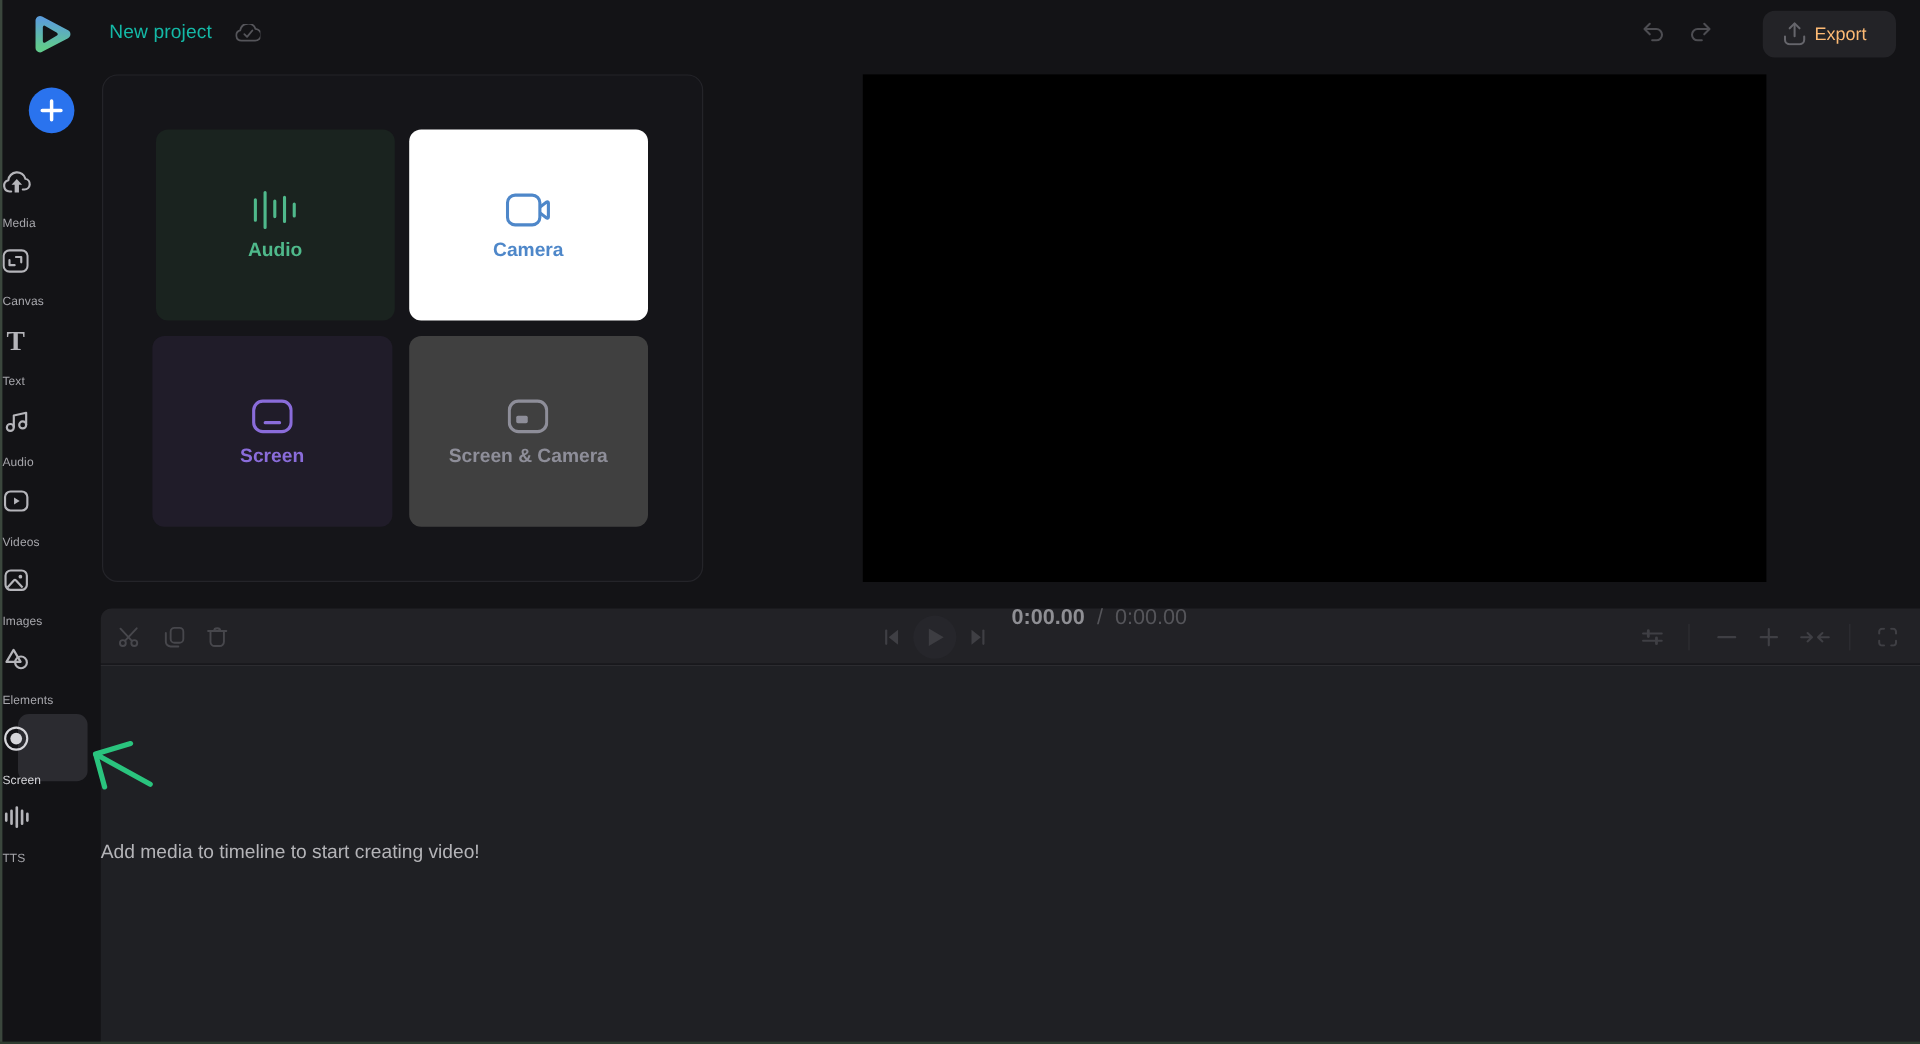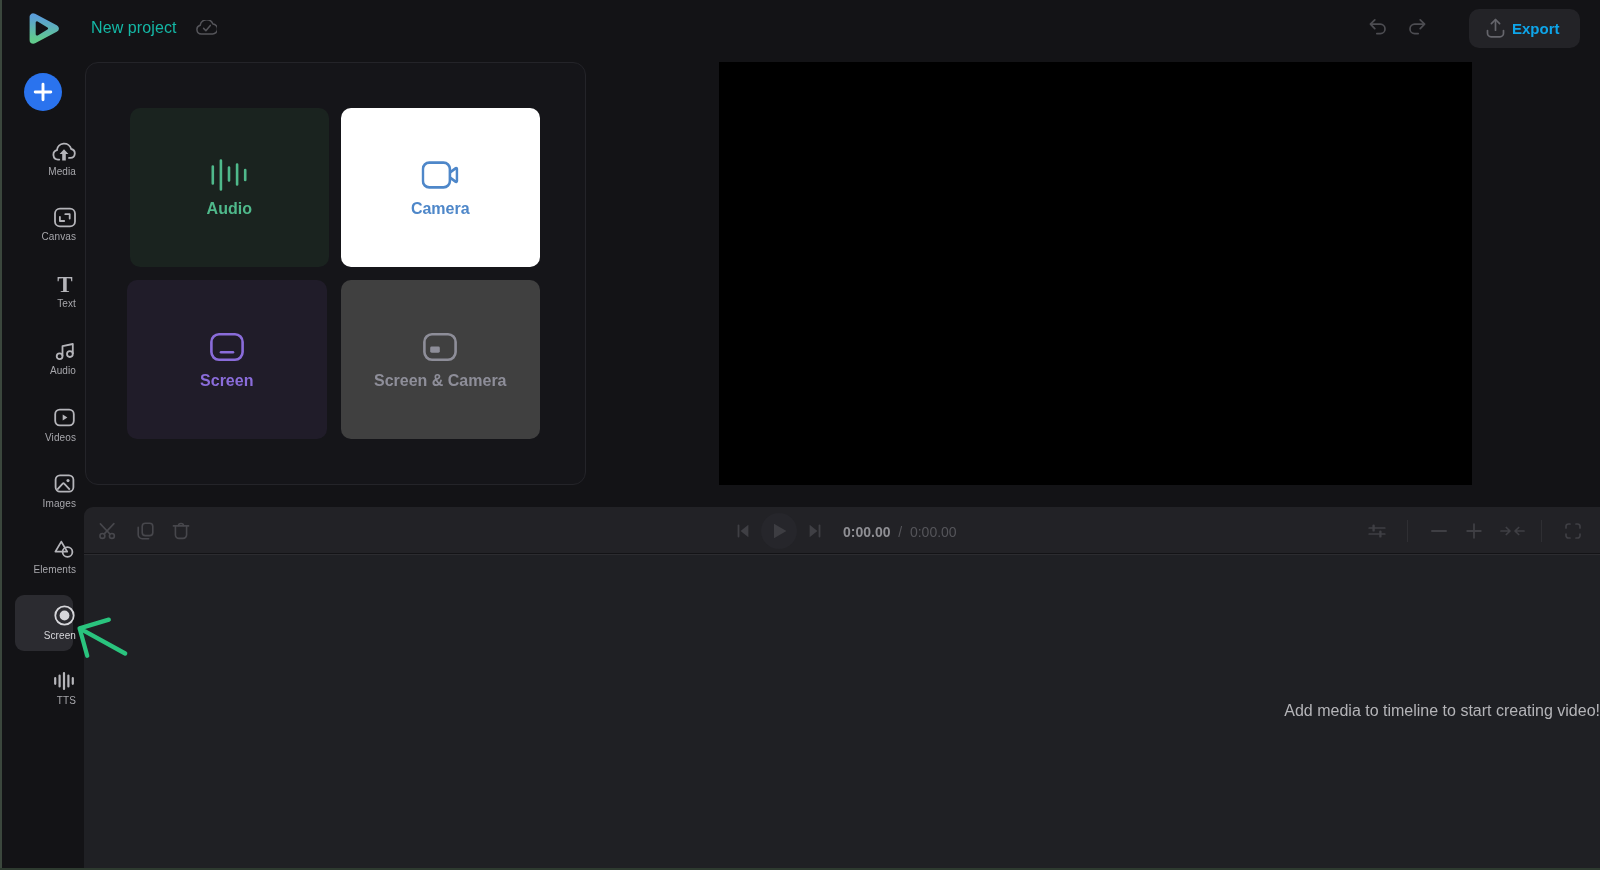--- a/index.html
+++ b/index.html
@@ -1,19 +1,19 @@
 <!DOCTYPE html>
 <html><head>
 <meta charset="utf-8">
 <style>
 *{margin:0;padding:0;box-sizing:border-box}
 html,body{width:1600px;height:870px;background:#131316;font-family:"Liberation Sans",sans-serif;overflow:hidden}
 .abs{position:absolute}
 body{position:relative}
-.si{position:absolute;left:2px;width:74px;display:flex;flex-direction:column;align-items:flex-end;gap:3px}
+.si{position:absolute;left:2px;width:74px;display:flex;flex-direction:column;align-items:flex-start;gap:18px}
 .si svg{display:block}
 .sl{font-size:10px;line-height:12px;color:#a7a7ac;letter-spacing:.1px}
 .tile{position:absolute;width:199.5px;height:159px;border-radius:10px}
 .tile svg{position:absolute;left:50%;top:51px;transform:translateX(-50%)}
 .tl{position:absolute;top:92px;width:100%;text-align:center;font-size:16px;font-weight:700;line-height:18px}
 .tbicon{position:absolute;top:522px}
 </style>
 </head>
 <body>
 
@@ -48,21 +48,21 @@
 <path d="M13.2,1.8 L17.6,6.2 L13.2,10.6"></path>
     <path d="M17.2,6.2 H7.7 A4.7,4.7 0 0 0 7.7,15.6 H11.2"></path>
 </svg>
 
 <div class="abs" style="left:1469px;top:9px;width:111px;height:39px;background:#232327;border-radius:10px"></div>
 <svg class="abs" style="left:1486px;top:18px" width="19" height="20" viewBox="0 0 19 20" fill="none" stroke="#66666c" stroke-width="1.7" stroke-linecap="round" stroke-linejoin="round">
 <path d="M9.5,12.2 V1.8"></path>
     <path d="M5.4,5.6 L9.5,1.5 L13.6,5.6"></path>
 <path d="M1.5,12.5 v2.7 a3.6,3.6 0 0 0 3.6,3.6 h8.8 a3.6,3.6 0 0 0 3.6,-3.6 v-2.7"></path>
 </svg>
-<div class="abs" style="left:1512px;top:20px;font-size:15px;font-weight:700;color:#0ea5e9">Export</div>
+<div class="abs" style="left:1512px;top:20px;font-size:15px;font-weight:400;color:#fdba74">Export</div>
 
 <div class="abs" style="left:24px;top:73px;width:38px;height:38px;border-radius:50%;background:#2a73ee"></div>
 <svg class="abs" style="left:24px;top:73px" width="38" height="38" viewBox="0 0 38 38" fill="none" stroke="#fff" stroke-width="2.9" stroke-linecap="round">
     <path d="M19,11.2 V26.8 M11.2,19 H26.8"></path>
   </svg>
 
 <div class="abs" style="left:15px;top:595px;width:58px;height:56px;background:#2b2b30;border-radius:9px"></div>
 
 <div class="si" style="top:141px">
 <svg width="24" height="22" viewBox="0 0 24 22" fill="none" stroke="#b5b5ba" stroke-width="1.8">
@@ -197,21 +197,21 @@
 <path d="M11.4,0.8 V13.2 L3.6,7 Z"></path>
 </svg>
 <div class="abs" style="left:761px;top:513px;width:36px;height:36px;border-radius:50%;background:#26262b"></div>
 <svg class="abs" style="left:773px;top:523px" width="14" height="16" viewBox="0 0 14 16" fill="#3d3d42">
     <path d="M1,0.7 L13.4,8 L1,15.3 Z"></path>
   </svg>
 <svg class="abs" style="left:808px;top:524px" width="13" height="14" viewBox="0 0 13 14" fill="#3f3f44">
 <path d="M1.6,0.8 L9.4,7 L1.6,13.2 Z"></path>
 <rect x="10.6" y="0.6" width="1.8" height="12.8" rx="0.9"></rect>
 </svg>
-<div class="abs" style="left:843px;top:524px;font-size:14px;font-weight:700;color:#8f8f94">0:00.00 <span style="font-weight:400;color:#55555a">&nbsp;/&nbsp; 0:00.00</span></div>
+<div class="abs" style="left:843px;top:504px;font-size:18px;font-weight:700;color:#8f8f94">0:00.00 <span style="font-weight:400;color:#55555a">&nbsp;/&nbsp; 0:00.00</span></div>
 
 <svg class="abs" style="left:1368px;top:522px" width="18" height="18" viewBox="0 0 18 18" fill="none" stroke="#3f3f44" stroke-width="1.7" stroke-linecap="round">
 <path d="M1.2,6 H16.8 M1.2,12 H16.8"></path>
 <path d="M5.6,3.6 V8.4 M12.4,9.6 V14.4" stroke-width="2.4"></path>
 </svg>
 <div class="abs" style="left:1407px;top:520px;width:1px;height:22px;background:#2f2f33"></div>
 <svg class="abs" style="left:1431px;top:530px" width="16" height="2" viewBox="0 0 16 2">
     <rect width="16" height="2" rx="1" fill="#3f3f44"></rect>
   </svg>
 <svg class="abs" style="left:1466px;top:523px" width="16" height="16" viewBox="0 0 16 16" fill="none" stroke="#3f3f44" stroke-width="1.8" stroke-linecap="round">
@@ -219,13 +219,13 @@
   </svg>
 <svg class="abs" style="left:1500px;top:524px" width="25" height="14" viewBox="0 0 25 14" fill="none" stroke="#3f3f44" stroke-width="1.7" stroke-linecap="round" stroke-linejoin="round">
 <path d="M1,7 H9.5 M6.3,3.5 L10,7 L6.3,10.5"></path>
 <path d="M24,7 H15.5 M18.7,3.5 L15,7 L18.7,10.5"></path>
 </svg>
 <div class="abs" style="left:1541px;top:520px;width:1px;height:22px;background:#2f2f33"></div>
 <svg class="abs" style="left:1565px;top:523px" width="16" height="16" viewBox="0 0 16 16" fill="none" stroke="#3f3f44" stroke-width="1.7" stroke-linecap="round">
 <path d="M1,5 V3.4 A2.4,2.4 0 0 1 3.4,1 H5 M11,1 h1.6 A2.4,2.4 0 0 1 15,3.4 V5 M15,11 v1.6 A2.4,2.4 0 0 1 12.6,15 H11 M5,15 H3.4 A2.4,2.4 0 0 1 1,12.6 V11"></path>
 </svg>
 
-<div class="abs" style="left:84px;top:702px;width:1516px;text-align:right;font-size:16px;color:#b4b4b8">Add media to timeline to start creating video!</div>
+<div class="abs" style="left:84px;top:702px;width:1516px;text-align:left;font-size:16px;color:#b4b4b8">Add media to timeline to start creating video!</div>
 
 </body></html>

